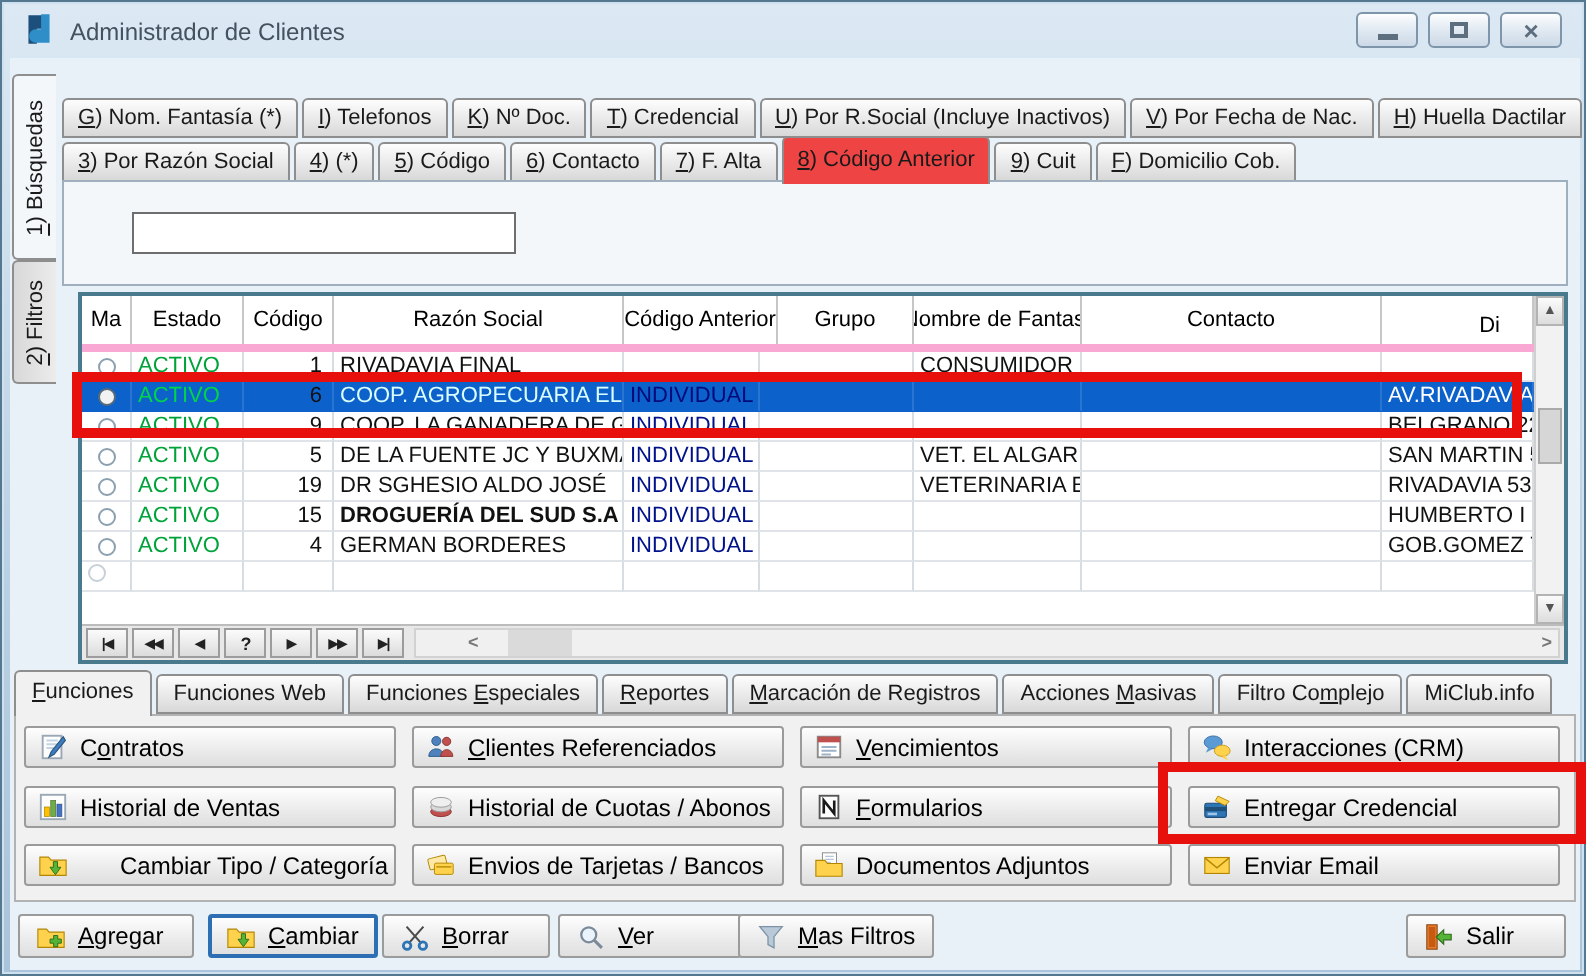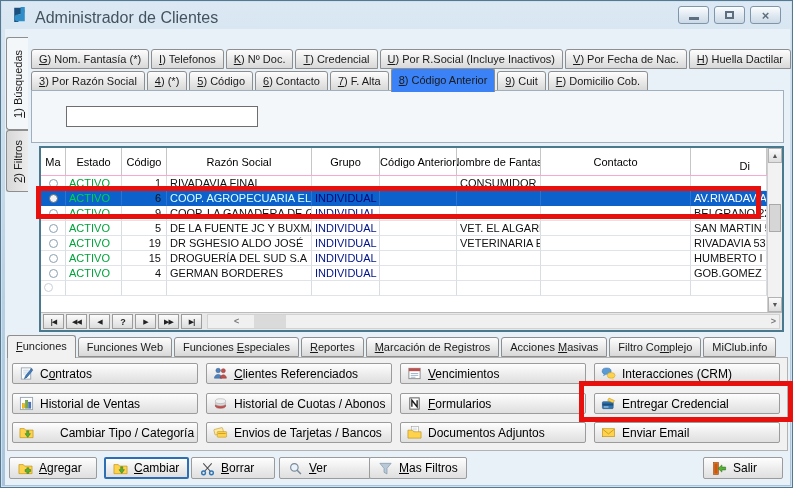--- a/index.html
+++ b/index.html
@@ -5,21 +5,21 @@
   html,body{margin:0;padding:0;background:#9fb8cc;}
   *{box-sizing:border-box;}
   .window{position:relative;width:793px;height:488px;margin:0 auto;
     font-family:"Liberation Sans","DejaVu Sans",sans-serif;
     background:linear-gradient(#dce9f4,#b9d0e3 60%,#a9c3da);
     border:1px solid #54788f; box-shadow:inset 0 0 0 1px #cfe0ee;}
   
   .titlebar{position:absolute;top:0;left:0;right:0;height:28px;}
   .applogo{position:absolute;left:9px;top:4px;width:19px;height:19px;}
   .applogo svg{width:100%;height:100%;}
-  .apptitle{position:absolute;left:34px;top:8px;font-size:16px;color:#44525f;}
+  .apptitle{position:absolute;left:34px;top:8px;font-size:12px;color:#44525f;}
   .winbtns{position:absolute;right:11px;top:5px;display:flex;gap:5px;}
   .winbtn{width:31px;height:18px;border:1px solid #7f95aa;border-radius:3px;
     background:linear-gradient(#fdfefe,#e3ebf3 45%,#ccd9e6);
     display:flex;align-items:center;justify-content:center;}
   .g-min{display:block;width:10px;height:3px;background:#5d6f7e;margin-top:7px;}
   .g-res{display:block;width:9px;height:8px;border:2px solid #5d6f7e;background:transparent;}
   .g-x{font-size:13px;font-weight:bold;color:#5d6f7e;line-height:1;}
   
   .client{position:absolute;left:4px;top:28px;width:785px;height:456px;background:#e8f0f8;}
   
@@ -28,26 +28,26 @@
     display:flex;align-items:center;justify-content:center;font-size:11px;color:#1a1a1a;}
   .sidetab.active{background:#f4f7fa;}
   .vlbl{writing-mode:vertical-rl;transform:rotate(180deg);white-space:nowrap;}
   
   .tabrow{position:absolute;left:26px;display:flex;align-items:flex-end;gap:2px;height:22px;}
   .tabrow1{top:18px;} .tabrow2{top:40px;}
   .tab{height:20px;line-height:19px;padding:0 7px;font-size:11px;color:#1a1a1a;white-space:nowrap;
     border:1px solid #8e8e8e;border-radius:3px 3px 0 0;
     background:linear-gradient(#fdfdfd,#e7e7e7 60%,#d8d8d8);}
   .tab.active{position:relative;z-index:5;height:24px;line-height:22px;margin-bottom:-1px;
-    background:#3b82f6;border-bottom:none;}
+    background:#ef4444;border-bottom:none;}
   .searchpanel{position:absolute;left:26px;top:61px;width:753px;height:53px;background:#f4f7fa;border:1px solid #9fafbd;}
   .searchinput{position:absolute;left:34px;top:15px;width:192px;height:21px;border:1px solid #6e6e6e;background:#fff;font-size:12px;padding:0 3px;outline:none;font-family:inherit;}
   
   .gridwrap{position:absolute;left:34px;top:117px;width:745px;height:186px;background:#fff;border:2px solid #48798d;}
-  .gridheader{position:absolute;top:0;left:0;height:28px;display:flex;border-bottom:1px solid #f9a8d4;background:#fff;}
+  .gridheader{position:absolute;top:0;left:0;height:28px;display:flex;border-bottom:4px solid #f9a8d4;background:#fff;}
   .hcell{height:100%;display:flex;align-items:center;justify-content:center;font-size:11px;color:#000;
     border-right:1px solid #c6c6c6;overflow:hidden;white-space:nowrap;}
   .hcell.hdir{align-items:flex-end;justify-content:flex-end;padding:0 16px 3px 0;}
   .gridrows{position:absolute;top:28px;left:0;right:15px;bottom:18px;overflow:hidden;background:#fff;}
   .grow{display:flex;height:15px;}
   .cell{height:15px;line-height:14px;font-size:11px;color:#111;overflow:hidden;white-space:nowrap;
     border-right:1px solid #d8dde2;border-bottom:1px solid #e0e4e8;padding:0 3px;}
   .c-ma{display:flex;align-items:center;justify-content:center;padding:0;}
   .c-codigo{text-align:right;padding-right:5px;}
   .c-estado{color:#00a33a;}
@@ -156,22 +156,22 @@
     <div class="searchpanel">
       <input class="searchinput" value="" style="">
     </div>
 
     <div class="gridwrap">
       <div class="gridheader" id="gridheader">
           <div class="hcell" style="width: 25px;">Ma</div>
           <div class="hcell" style="width: 56px;">Estado</div>
           <div class="hcell" style="width: 45px;">Código</div>
           <div class="hcell" style="width: 145px;">Razón Social</div>
+          <div class="hcell" style="width: 77px;">Código Anterior</div>
           <div class="hcell" style="width: 68px;">Grupo</div>
-          <div class="hcell" style="width: 77px;">Código Anterior</div>
           <div class="hcell" style="width: 84px;">Nombre de Fantasí</div>
           <div class="hcell" style="width: 150px;">Contacto</div>
           <div class="hcell hdir" style="width: 76px;">Di</div>
         </div>
       <div class="gridrows" id="gridrows">
           <div class="grow">
             <div class="cell c-ma" style="width: 25px;">
               <span class="radio"></span>
             </div>
             <div class="cell c-estado" style="width: 56px;">ACTIVO</div>
@@ -234,21 +234,21 @@
             <div class="cell c-fantasia" style="width: 84px;">VETERINARIA EL</div>
             <div class="cell c-contacto" style="width: 150px;"></div>
             <div class="cell c-dir" style="width: 76px;">RIVADAVIA 53</div>
           </div>
           <div class="grow">
             <div class="cell c-ma" style="width: 25px;">
               <span class="radio"></span>
             </div>
             <div class="cell c-estado" style="width: 56px;">ACTIVO</div>
             <div class="cell c-codigo" style="width: 45px;">15</div>
-            <div class="cell c-razon" style="width: 145px;">DROGUERÍA DEL SUD S.A</div>
+            <div class="cell c-razon" style="width: 145px; font-weight: bold;">DROGUERÍA DEL SUD S.A</div>
             <div class="cell c-grupo" style="width: 68px;">INDIVIDUAL</div>
             <div class="cell c-cod_ant" style="width: 77px;"></div>
             <div class="cell c-fantasia" style="width: 84px;"></div>
             <div class="cell c-contacto" style="width: 150px;"></div>
             <div class="cell c-dir" style="width: 76px;">HUMBERTO I</div>
           </div>
           <div class="grow">
             <div class="cell c-ma" style="width: 25px;">
               <span class="radio"></span>
             </div>

